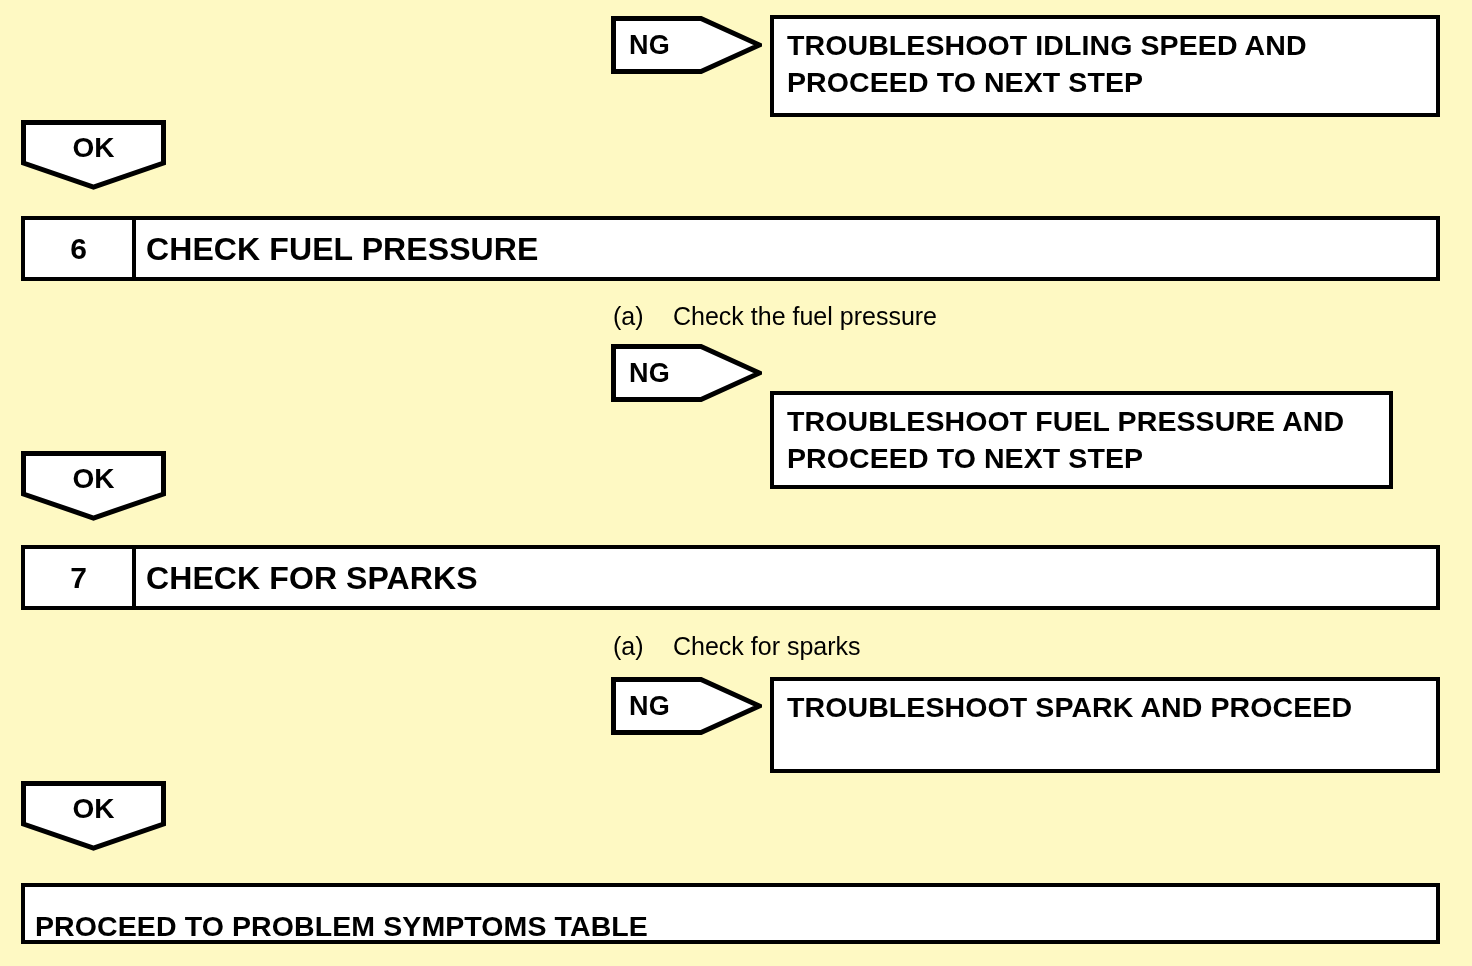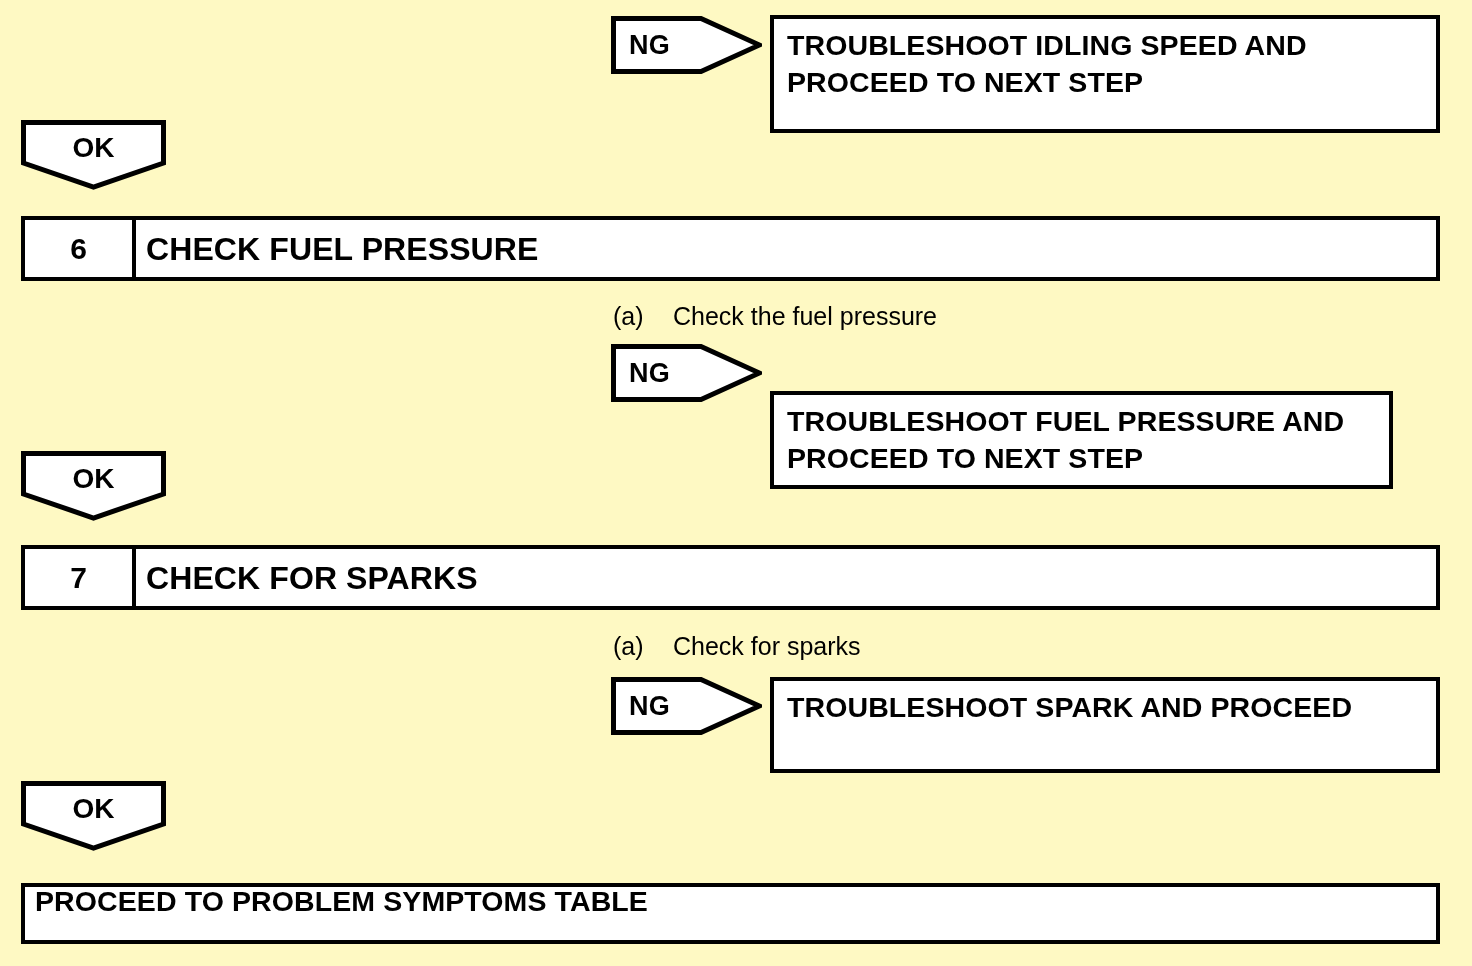--- a/index.html
+++ b/index.html
@@ -115,21 +115,21 @@
     white-space: nowrap;
   }
 
   
   .terminal-box {
     position: absolute;
     box-sizing: border-box;
     border: 4px solid #000000;
     background: #ffffff;
     display: flex;
-    align-items: flex-start;
+    align-items: flex-end;
     padding-left: 10px;
   }
   .terminal-box .terminal-label {
     font-size: 28.5px;
     font-weight: 700;
     letter-spacing: 0.1px;
     line-height: 1;
     white-space: nowrap;
   }
 
@@ -151,21 +151,21 @@
 
 <div id="page">
 
   <div class="ng-tag" style="left:611px; top:16px; width:151px; height:58px;">
     <svg viewBox="0 0 151 58" preserveAspectRatio="none">
       <polygon points="2.5,2.5 90,2.5 148.5,29 90,55.5 2.5,55.5" fill="#ffffff" stroke="#000000" stroke-width="5" stroke-linejoin="miter"></polygon>
     </svg>
     <span class="ng-label">NG</span>
   </div>
 
-  <div class="result-box" style="left:770px; top:15px; width:670px; height:118px;">
+  <div class="result-box" style="left:770px; top:15px; width:670px; height:102px;">
     <div class="line">TROUBLESHOOT IDLING SPEED AND</div>
     <div class="line">PROCEED TO NEXT STEP</div>
   </div>
 
   <div class="ok-tag" style="left:21px; top:120px; width:145px; height:70px;">
     <svg viewBox="0 0 145 70" preserveAspectRatio="none">
       <polygon points="2.5,2.5 142.5,2.5 142.5,43 72.5,67 2.5,43" fill="#ffffff" stroke="#000000" stroke-width="5" stroke-linejoin="miter"></polygon>
     </svg>
     <span class="ok-label">OK</span>
   </div>

